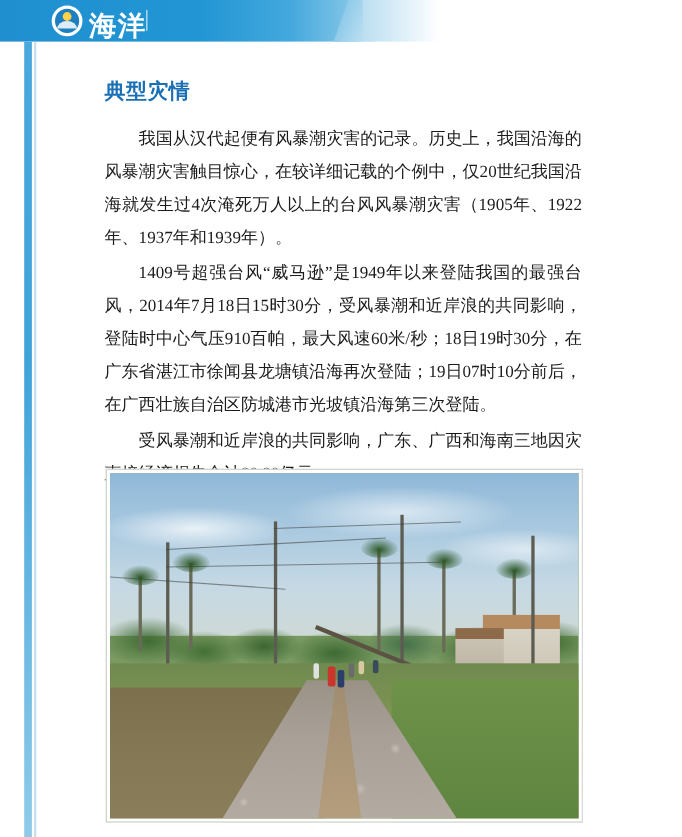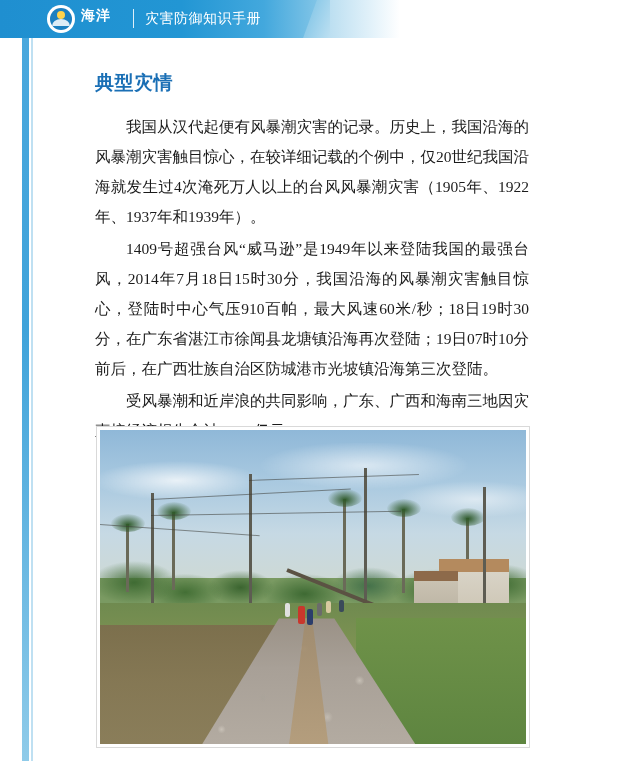--- a/index.html
+++ b/index.html
@@ -75,21 +75,21 @@
     content: "";
     position: absolute;
     left: 7px; top: 3px;
     width: 8px; height: 8px;
     border-radius: 50%;
     background: #ffd24a;
   }
   .brand-name {
     position: absolute;
     left: 81px; top: 7px;
-    font-size: 14px;
+    font-size: 25px;
     font-weight: bold;
     color: #ffffff;
     font-family: "Liberation Sans", sans-serif;
     letter-spacing: 1px;
   }
   .brand-divider {
     position: absolute;
     left: 133px; top: 9px;
     width: 1px; height: 19px;
     background: #ffffff;
@@ -290,33 +290,32 @@
 <body>
 
 <div class="header">
   <div class="header-bg"></div>
   <div class="header-fade"></div>
   <div class="logo-circle">
     <div class="logo-inner"></div>
   </div>
   <div class="brand-name">海洋</div>
   <div class="brand-divider"></div>
-  <div class="header-title">灾害防御知识手册</div>
 </div>
 
 <div class="spine"></div>
 <div class="spine-b"></div>
 
 <div class="content">
 
   <div class="section-title">典型灾情</div>
 
   <div class="body-text">
     <p>我国从汉代起便有风暴潮灾害的记录。历史上，我国沿海的风暴潮灾害触目惊心，在较详细记载的个例中，仅20世纪我国沿海就发生过4次淹死万人以上的台风风暴潮灾害（1905年、1922年、1937年和1939年）。</p>
-    <p>1409号超强台风“威马逊”是1949年以来登陆我国的最强台风，2014年7月18日15时30分，我国沿海的风暴潮灾害触目惊心，登陆时中心气压910百帕，最大风速60米/秒；18日19时30分，在广东省湛江市徐闻县龙塘镇沿海再次登陆；19日07时10分前后，在广西壮族自治区防城港市光坡镇沿海第三次登陆。</p>
+    <p>1409号超强台风“威马逊”是1949年以来登陆我国的最强台风，2014年7月18日15时30分，受风暴潮和近岸浪的共同影响，登陆时中心气压910百帕，最大风速60米/秒；18日19时30分，在广东省湛江市徐闻县龙塘镇沿海再次登陆；19日07时10分前后，在广西壮族自治区防城港市光坡镇沿海第三次登陆。</p>
     <p>受风暴潮和近岸浪的共同影响，广东、广西和海南三地因灾直接经济损失合计80.80亿元。</p>
   </div>
 
   <div class="photo-frame">
     <div class="photo">
       <div class="ph-sky"></div>
       <div class="ph-clouds"></div>
       <div class="ph-treeline"></div>
 
       <div class="palm" style="left:6%; top:30%; height:68px;">

